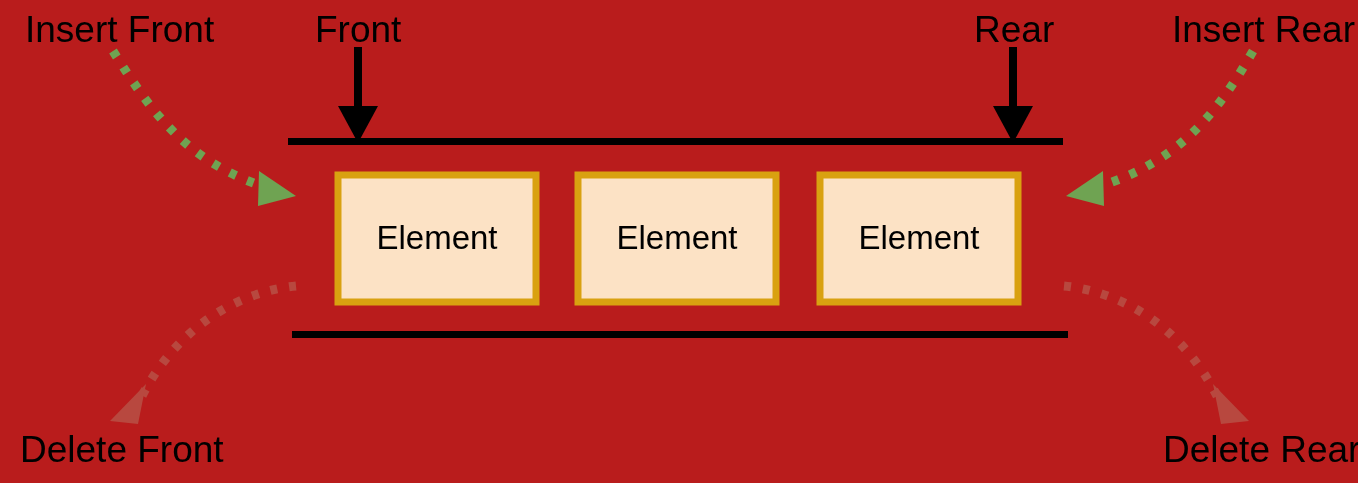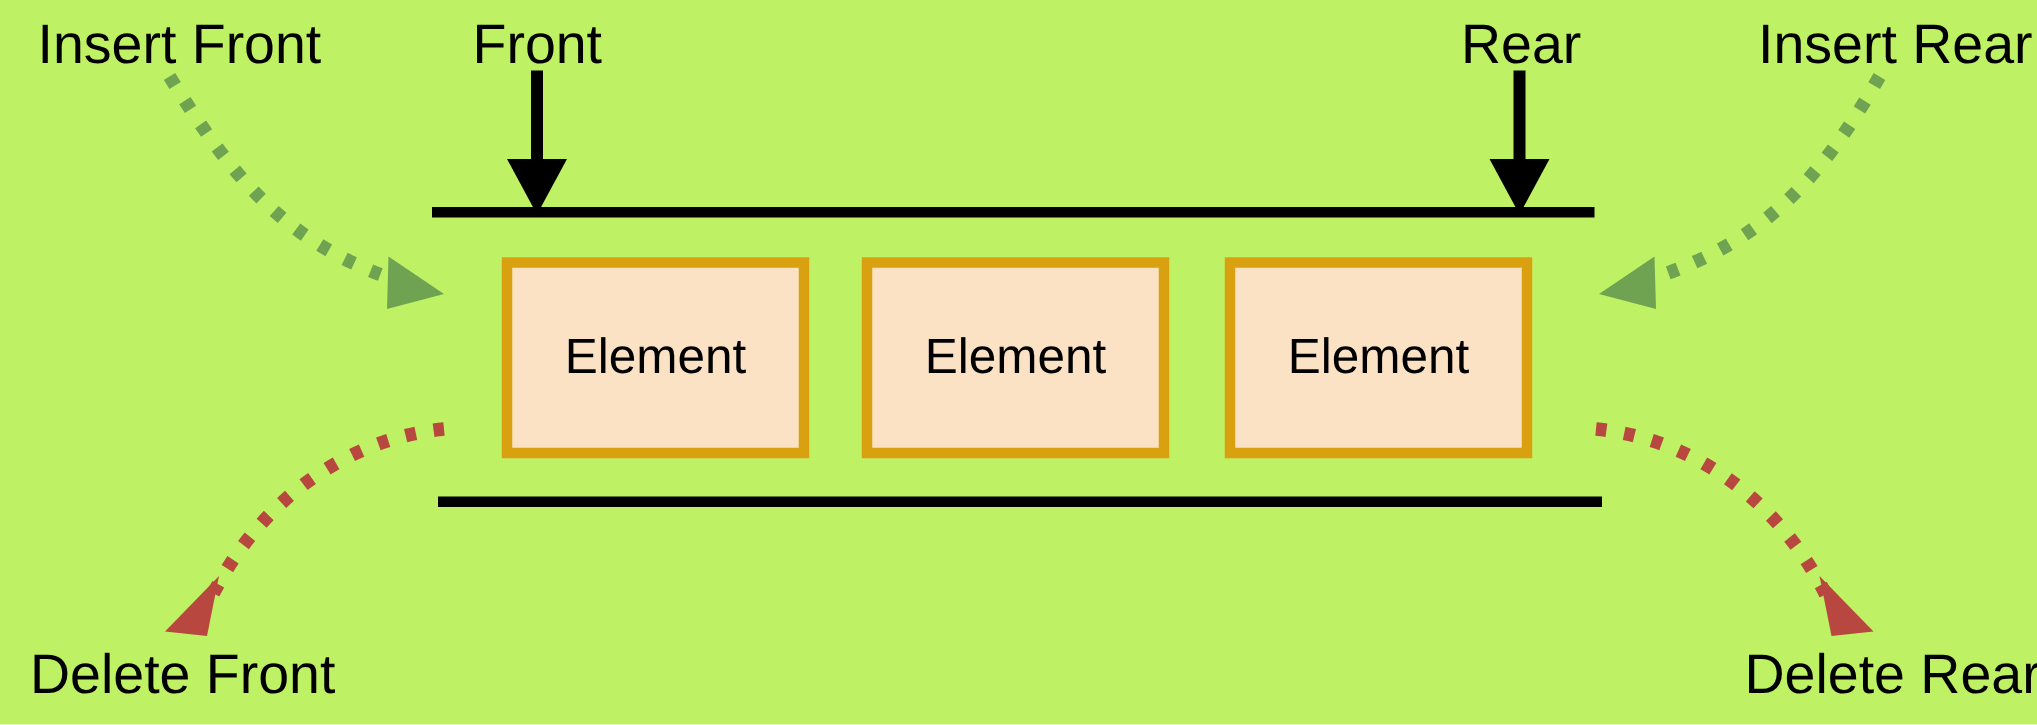--- a/index.html
+++ b/index.html
@@ -8,21 +8,21 @@
     padding: 0;
     background: #ffffff;
   }
   body {
     font-family: "Liberation Sans", sans-serif;
   }
   #diagram-root {
     position: relative;
     width: 1358px;
     height: 483px;
-    background: #bef264;
+    background: #b91c1c;
     overflow: hidden;
   }
   #diagram-svg {
     position: absolute;
     left: 0;
     top: 0;
     width: 1358px;
     height: 483px;
   }
   .diag-label {

